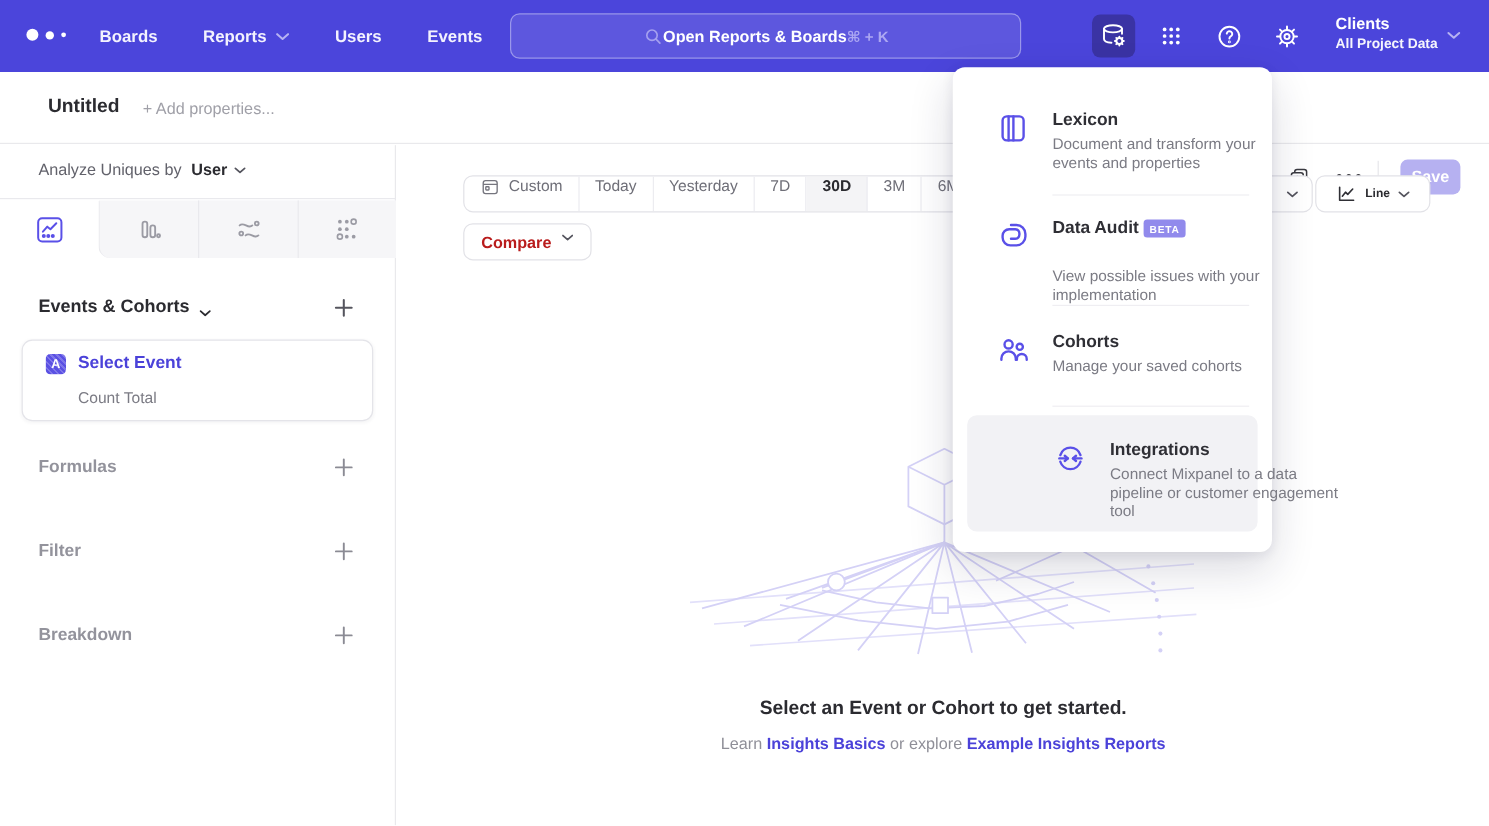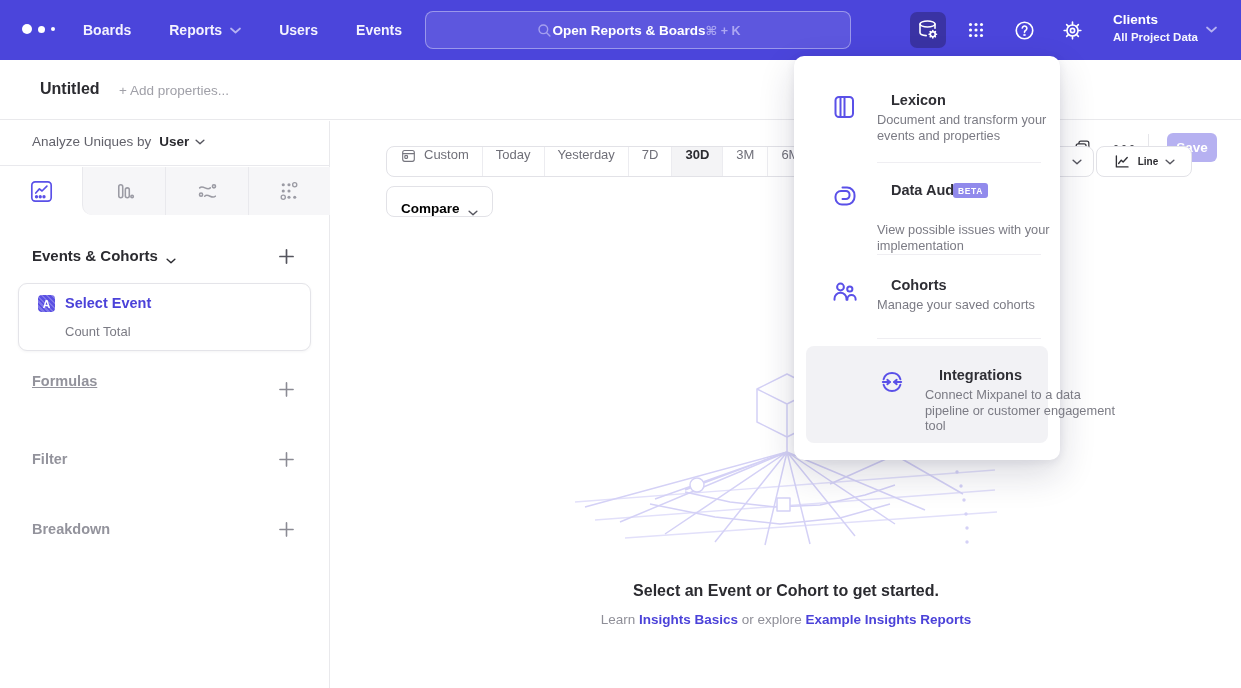--- a/index.html
+++ b/index.html
@@ -53,37 +53,37 @@
       color:#fff; font-size:10.5px; font-weight:700; display:flex; align-items:center; justify-content:center; }
   .ev-title { position:absolute; left:46px; top:11px; font-size:14.5px; font-weight:700; color:#4b42d9; }
   .ev-metric { position:absolute; left:46px; top:40px; font-size:13px; color:#7b7b84; cursor:pointer; }
   .sgroup-label { position:absolute; left:32px; font-size:14.5px; font-weight:700; color:#93939c; }
 
   
   .seg-control { position:absolute; left:386px; top:146px; height:31px; display:flex; align-items:stretch; border:1px solid #e2e2e7; border-radius:8px; background:#fff; overflow:hidden; z-index:2; }
   .seg { display:flex; align-items:flex-start; gap:7px; padding:0 13px; font-size:13px; color:#6f6f78; border-right:1px solid #ececf0; cursor:pointer; white-space:nowrap; }
   .seg:last-child { border-right:none; }
   .seg.sel { background:#f4f4f6; color:#2b2b30; font-weight:700; }
-  .compare-btn { position:absolute; left:386px; top:186px; height:31px; padding:0 14px; display:flex; align-items:flex-end; gap:8px; border:1px solid #e2e2e7; border-radius:8px; background:#fff; font-size:13.5px; font-weight:600; color:#000000; cursor:pointer; }
+  .compare-btn { position:absolute; left:386px; top:186px; height:31px; padding:8px 14px; display:flex; align-items:flex-start; gap:8px; border:1px solid #e2e2e7; border-radius:8px; background:#fff; font-size:13.5px; font-weight:600; color:#b91c1c; cursor:pointer; }
   .hidden-drop { position:absolute; left:1008px; top:146px; width:86px; height:31px; border:1px solid #e2e2e7; border-radius:8px; background:#fff; z-index:2; cursor:pointer; }
   .hidden-drop .chev { position:absolute; right:11px; top:12px; }
   .line-drop { position:absolute; left:1096px; top:146px; width:96px; height:31px; border:1px solid #e2e2e7; border-radius:8px; background:#fff; display:flex; align-items:center; justify-content:center; gap:7px; font-size:10px; font-weight:600; color:#2b2b30; cursor:pointer; z-index:2; }
 
   
   .illus { position:absolute; left:565px; top:352px; width:440px; height:195px; z-index:1; }
   .empty-title { position:absolute; left:331px; top:582px; width:910px; text-align:center; font-size:16px; font-weight:700; color:#2b2b30; }
   .empty-links { position:absolute; left:331px; top:612px; width:910px; text-align:center; font-size:13.5px; color:#8f8f98; }
   .empty-links .lnk { color:#4b42d9; font-weight:700; cursor:pointer; }
 
   
   .panel { position:absolute; left:794px; top:56px; width:266px; height:404px; background:#fff; border-radius:10px;
       box-shadow:0 14px 36px rgba(25,25,60,.16), 0 2px 10px rgba(25,25,60,.08); z-index:40; }
   .menu-item { position:absolute; left:0; width:266px; cursor:pointer; }
   .mi-icon { position:absolute; left:37px; top:2px; width:26px; height:26px; }
-  .mi-title { position:absolute; left:97px; top:0; font-size:14.5px; font-weight:700; color:#2f2f35; white-space:nowrap; }
+  .mi-title { position:absolute; left:83px; top:0; font-size:14.5px; font-weight:700; color:#2f2f35; white-space:nowrap; }
   .mi-badge { position:absolute; top:1px; background:#918aec; color:#fff; font-size:8.5px; font-weight:700; letter-spacing:.6px; padding:2.5px 5px; border-radius:3px; }
   .mi-desc { position:absolute; left:83px; top:20px; font-size:12.8px; line-height:15.5px; color:#7b7b84; }
   .menu-divider { position:absolute; left:83px; width:164px; height:1px; background:#efeef2; }
   .menu-highlight { position:absolute; left:12px; top:290px; width:242px; height:97px; background:#f2f2f5; border-radius:8px; cursor:pointer; }
 </style>
 </head>
 <body>
 
 <div class="app">
 
@@ -241,21 +241,21 @@
           <path d="M8 1.8v12.4 M1.8 8h12.4" stroke="#55555e" stroke-width="1.6" stroke-linecap="round" fill="none"></path>
         </svg>
     </div>
 
     <div class="event-card">
       <div class="ev-badge">A</div>
       <div class="ev-title">Select Event</div>
       <div class="ev-metric">Count Total</div>
     </div>
 
-    <div class="sgroup-label" style="top:252px;text-decoration:underline;">Formulas</div>
+    <div class="sgroup-label" style="top:260px;">Formulas</div>
     <div class="plus-btn" style="top:259px;">
       <svg width="17" height="17" viewBox="0 0 16 16">
           <path d="M8 1.8v12.4 M1.8 8h12.4" stroke="#8b8b94" stroke-width="1.5" stroke-linecap="round" fill="none"></path>
         </svg>
     </div>
     <div class="sgroup-label" style="top:330px;">Filter</div>
     <div class="plus-btn" style="top:329px;">
       <svg width="17" height="17" viewBox="0 0 16 16">
           <path d="M8 1.8v12.4 M1.8 8h12.4" stroke="#8b8b94" stroke-width="1.5" stroke-linecap="round" fill="none"></path>
         </svg>

